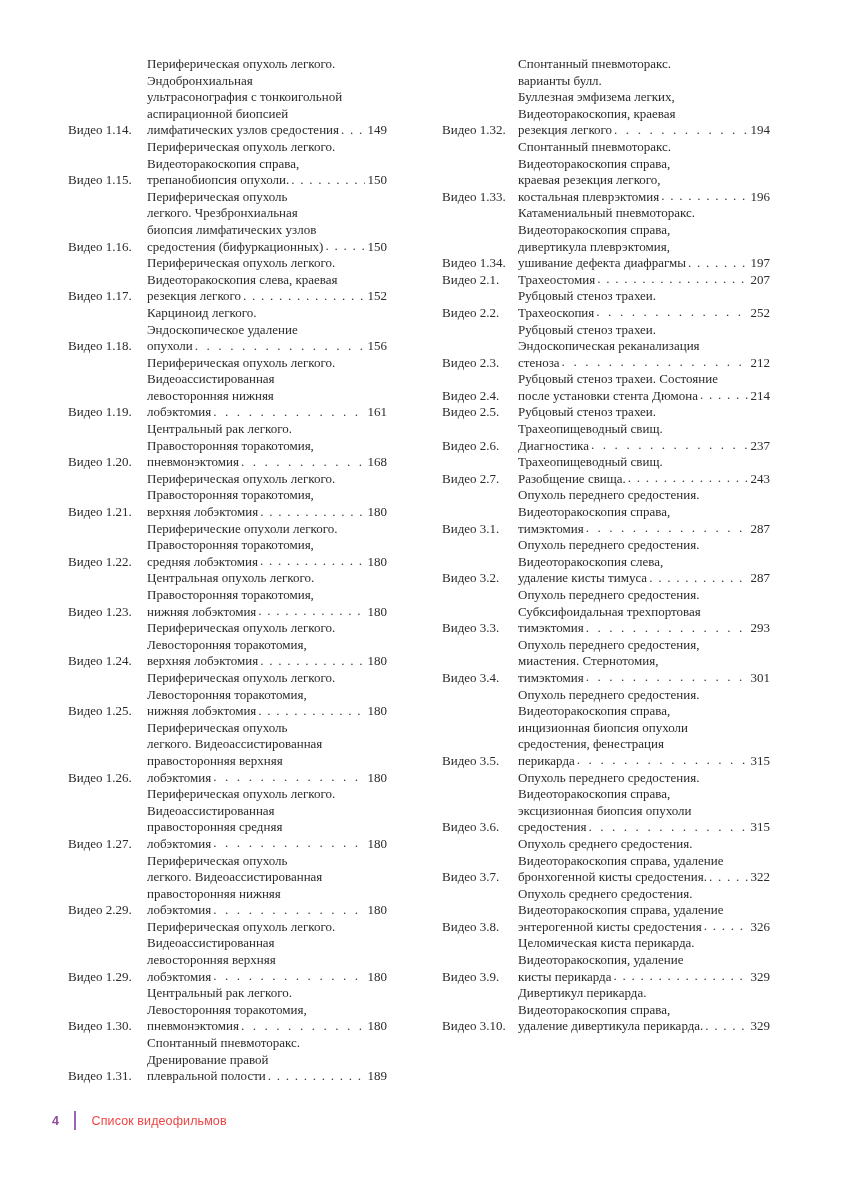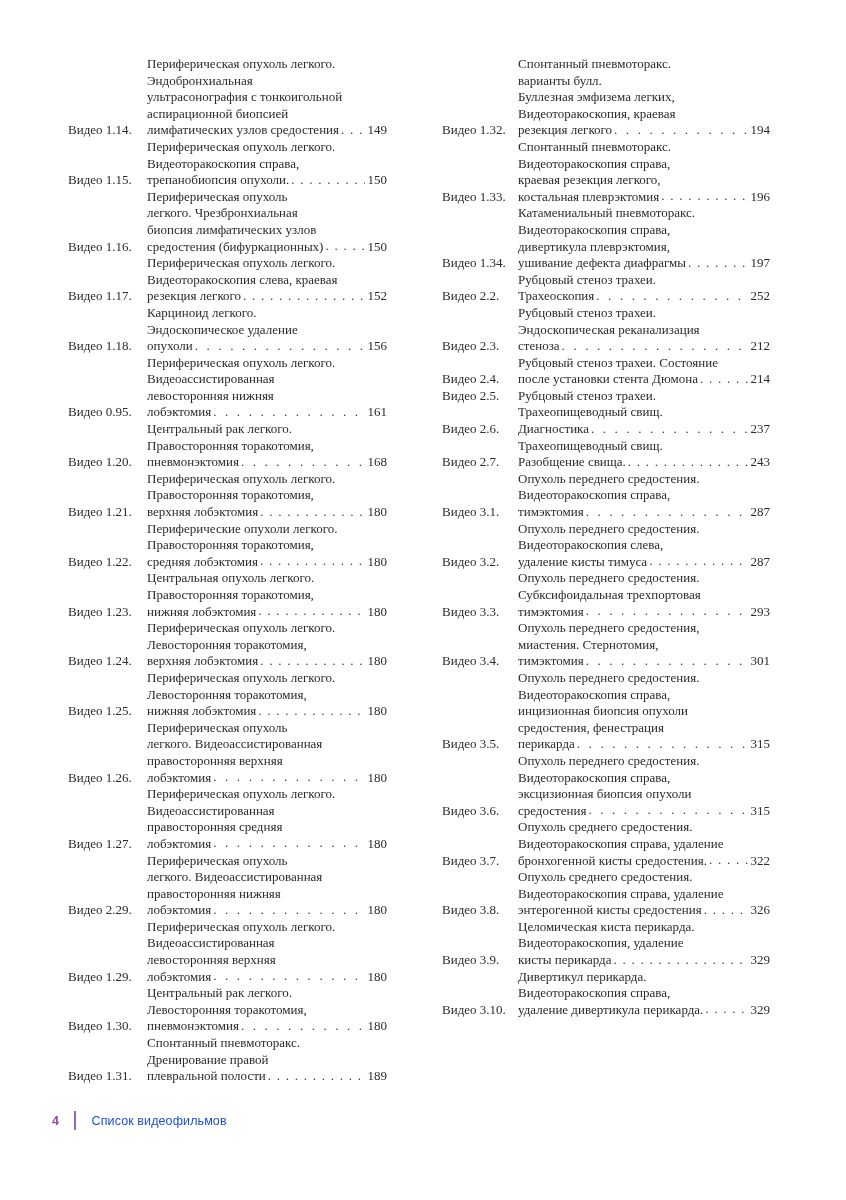--- a/index.html
+++ b/index.html
@@ -121,21 +121,21 @@
     width: 22px;
   }
   .footer-rule {
     width: 1.6px;
     height: 19px;
     background: #9B63B5;
     margin-right: 16px;
   }
   .footer-title {
     font-size: 12.5px;
-    color: #1d4ed8;
+    color: #ef4444;
     letter-spacing: 0.1px;
     text-align: center;
   }
 </style>
 </head>
 <body>
 
 <div class="page">
 
   <div class="columns">
@@ -197,21 +197,21 @@
             <div class="entry-text wrapline">Карциноид легкого.</div>
             <div class="entry-text wrapline">Эндоскопическое удаление</div>
             <div class="lastline">
               <span class="txt">опухоли</span>
               <span class="leader"></span>
               <span class="pageno">156</span>
             </div>
           </div>
         </div>
         <div class="entry">
-          <div class="entry-label">Видео 0.95.</div>
+          <div class="entry-label">Видео 1.19.</div>
           <div class="entry-body">
             <div class="entry-text wrapline">Периферическая опухоль легкого.</div>
             <div class="entry-text wrapline">Видеоассистированная</div>
             <div class="entry-text wrapline">левосторонняя нижняя</div>
             <div class="lastline">
               <span class="txt">лобэктомия</span>
               <span class="leader"></span>
               <span class="pageno">161</span>
             </div>
           </div>
@@ -396,20 +396,30 @@
         <div class="entry">
           <div class="entry-label">Видео 1.34.</div>
           <div class="entry-body">
             <div class="entry-text wrapline">Катамениальный пневмоторакс.</div>
             <div class="entry-text wrapline">Видеоторакоскопия справа,</div>
             <div class="entry-text wrapline">дивертикула плеврэктомия,</div>
             <div class="lastline">
               <span class="txt">ушивание дефекта диафрагмы</span>
               <span class="leader tight"></span>
               <span class="pageno">197</span>
+            </div>
+          </div>
+        </div>
+        <div class="entry">
+          <div class="entry-label">Видео 2.1.</div>
+          <div class="entry-body">
+            <div class="lastline">
+              <span class="txt">Трахеостомия</span>
+              <span class="leader tight"></span>
+              <span class="pageno">207</span>
             </div>
           </div>
         </div>
         <div class="entry">
           <div class="entry-label">Видео 2.2.</div>
           <div class="entry-body">
             <div class="entry-text wrapline">Рубцовый стеноз трахеи.</div>
             <div class="lastline">
               <span class="txt">Трахеоскопия</span>
               <span class="leader"></span>

